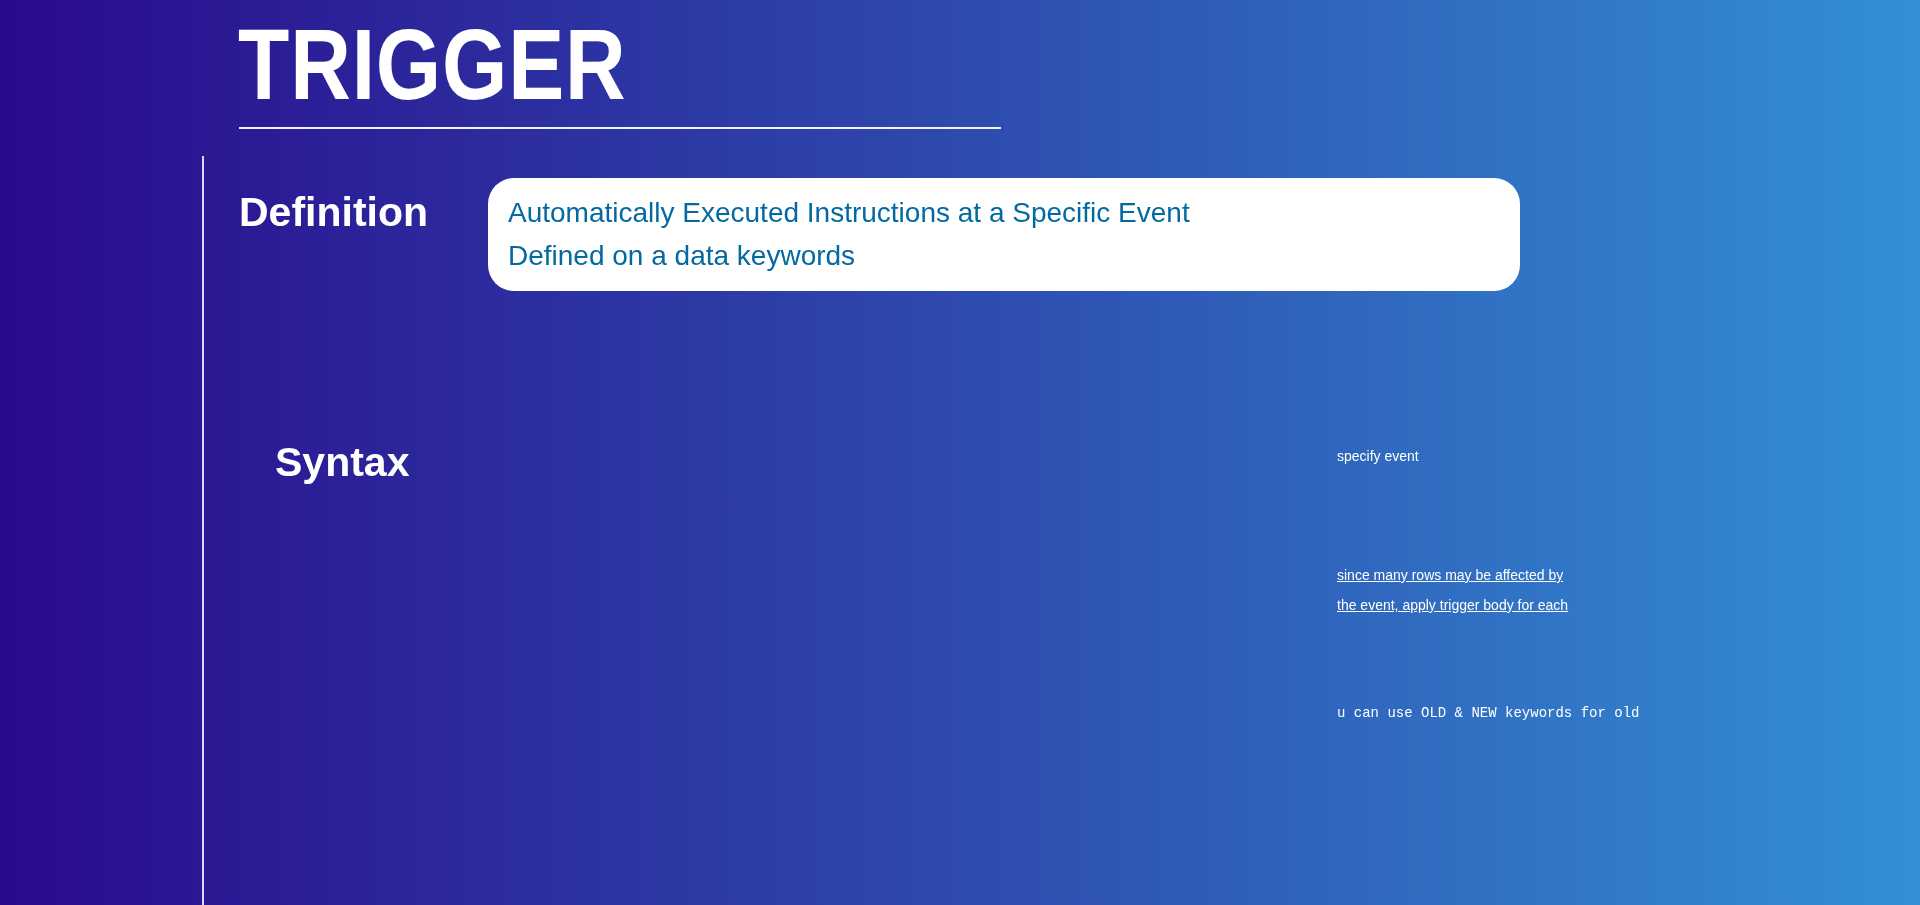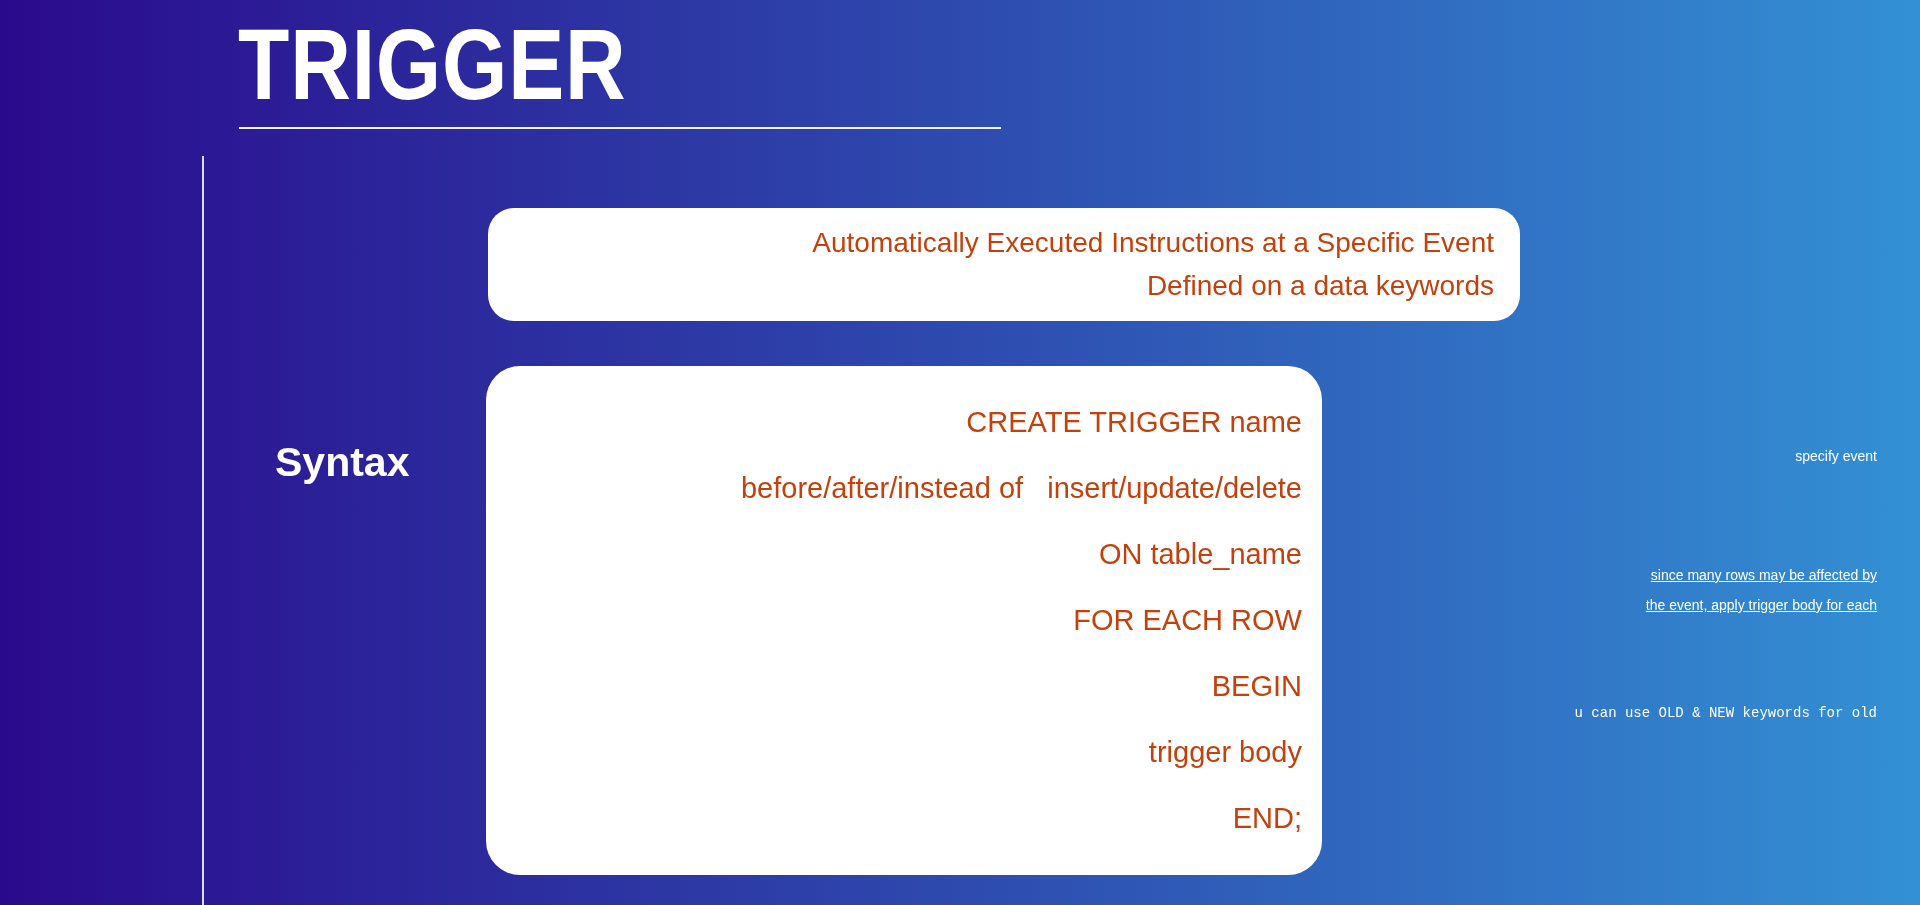--- a/index.html
+++ b/index.html
@@ -9,21 +9,20 @@
     height: 905px;
     overflow: hidden;
     font-family: "Liberation Sans", sans-serif;
   }
   .slide {
     position: relative;
     width: 1920px;
     height: 905px;
     background: linear-gradient(90deg, #2a0a8c 0%, #2e4db0 52%, #3390d4 100%);
     overflow: hidden;
-    text-align: right;
   }
   .title {
     position: absolute;
     left: 238px;
     top: 14px;
     font-size: 100px;
     line-height: 1;
     font-weight: 800;
     color: #ffffff;
     letter-spacing: 1px;
@@ -53,22 +52,21 @@
     font-size: 41px;
     font-weight: 700;
     line-height: 52px;
     white-space: nowrap;
   }
   .def-label { left: 239px; top: 186px; }
   .syn-label { left: 275px; top: 436px; }
   .card {
     position: absolute;
     background: #ffffff;
-    color: #c2410c;
-    margin-top: 30px;
+    color: #0369a1;
   }
   .def-card {
     left: 488px;
     top: 178px;
     width: 1032px;
     height: 113px;
     border-radius: 26px;
     padding: 13px 26px 0 20px;
     box-sizing: border-box;
   }
@@ -109,37 +107,29 @@
 <body>
 
 <div class="slide">
 
   <div class="title">TRIGGER</div>
 
   <div class="title-underline"></div>
 
   <div class="v-divider"></div>
 
+  <div class="section-label def-label">Definition</div>
 
   <div class="card def-card">
     <div class="def-line">Automatically Executed Instructions at a Specific Event</div>
     <div class="def-line">Defined on a data keywords</div>
   </div>
 
   <div class="section-label syn-label">Syntax</div>
 
-  <div class="card syn-card">
-    <div class="syn-line ind-0">CREATE TRIGGER name</div>
-    <div class="syn-line ind-1">before/after/instead of   insert/update/delete</div>
-    <div class="syn-line ind-1">ON table_name</div>
-    <div class="syn-line ind-1">FOR EACH ROW</div>
-    <div class="syn-line ind-1">BEGIN</div>
-    <div class="syn-line ind-2">trigger body</div>
-    <div class="syn-line ind-1">END;</div>
-  </div>
 
   <div class="annotation ann-1">
     <div>specify event</div>
   </div>
 
   <div class="annotation ann-2">
     <div>since many rows may be affected by</div>
     <div>the event, apply trigger body for each</div>
   </div>
 

